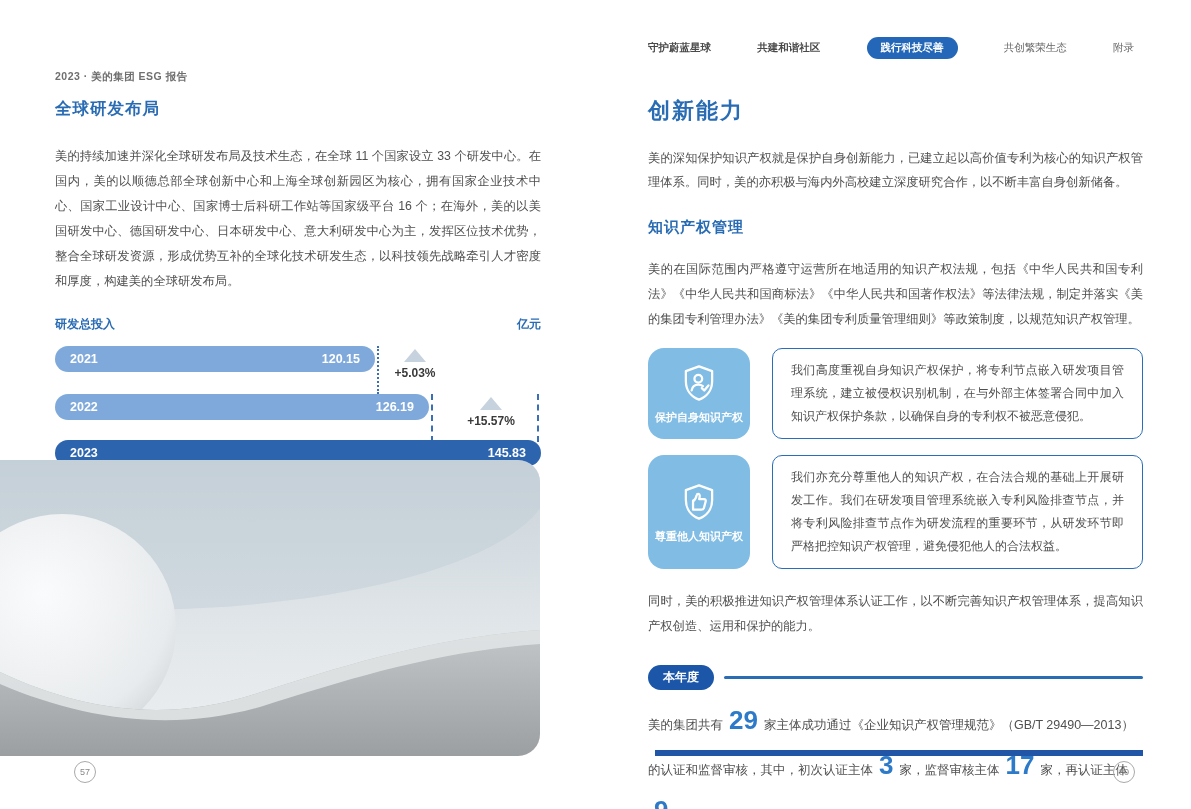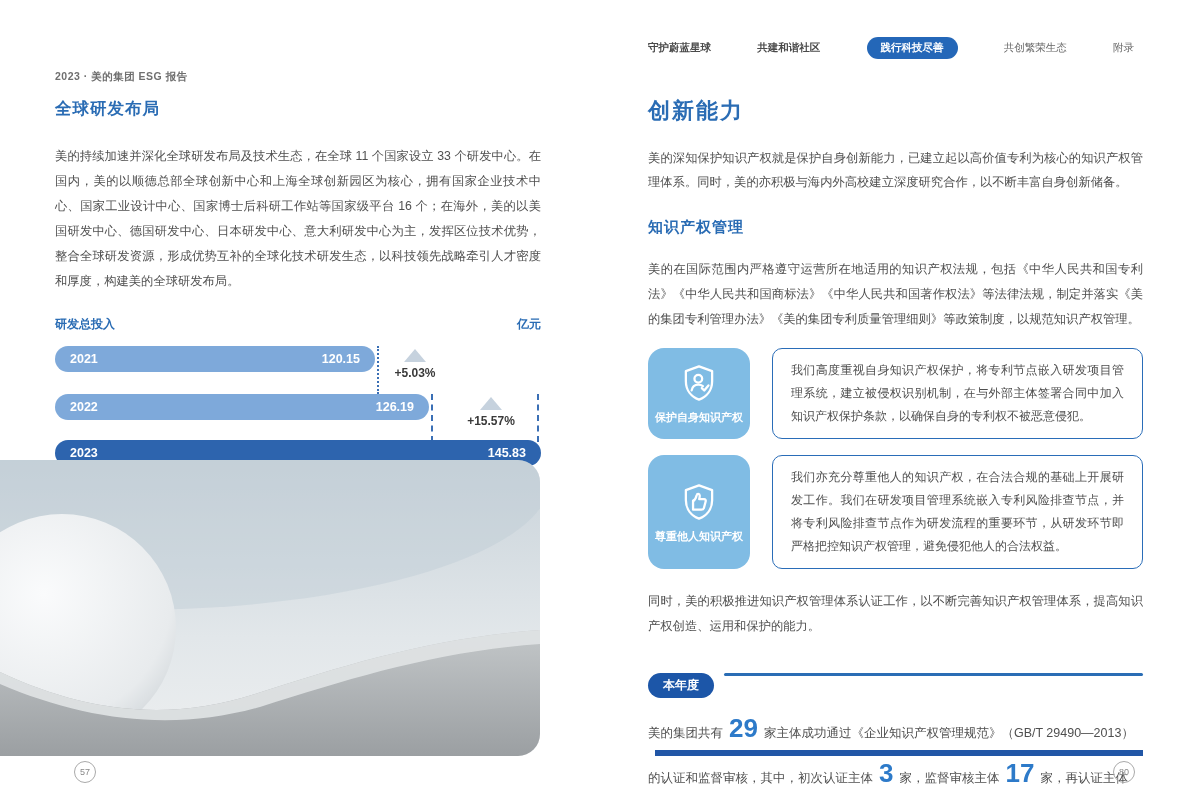--- a/index.html
+++ b/index.html
@@ -47,21 +47,21 @@
   .main-title { font-size:22px; font-weight:bold; color:#2a6cb4; letter-spacing:2px; }
   .intro { margin-top:20px; font-size:12.3px; line-height:24px; text-align:justify; }
   .sub-title { margin-top:24px; font-size:15px; font-weight:bold; color:#2a6cb4; letter-spacing:1px; }
   .sub-body { margin-top:20px; font-size:12.3px; line-height:25px; text-align:justify; }
   .card-row { display:flex; gap:22px; margin-top:16px; align-items:stretch; }
   .icon-card { width:102px; min-height:88px; background:#80bce4; border-radius:16px; display:flex; flex-direction:column; align-items:center; justify-content:center; padding:8px 4px; flex:none; }
   .icon-card svg { width:42px; height:42px; }
   .icon-label { margin-top:6px; font-size:11px; font-weight:bold; color:#fff; white-space:nowrap; }
   .text-card { flex:1; border:1.5px solid #2a6db8; border-radius:10px; padding:10px 18px; font-size:12px; line-height:23px; text-align:justify; display:flex; align-items:center; }
   .closing { margin-top:20px; font-size:12.3px; line-height:25px; text-align:justify; }
-  .annual-head { margin-top:34px; display:flex; }
+  .annual-head { margin-top:26px; display:flex; align-items:center; }
   .annual-badge { background:#1c56a8; color:#fff; font-weight:bold; font-size:12px; padding:4px 15px; border-radius:13px; flex:none; }
   .annual-rule { flex:1; height:3px; background:#2a6db5; margin-left:10px; border-radius:2px; }
   .annual-text { margin-top:10px; font-size:12.5px; line-height:40px; color:#4f4f4f; }
   .big-num { color:#2d7ac9; font-size:26px; font-weight:bold; padding:0 6px; }
 
   .bottom-bar { left:655px; top:750px; width:488px; height:6px; background:#2156a6; }
   .page-circle { width:22px; height:22px; border:1px solid #aaa; border-radius:50%; display:flex; align-items:center; justify-content:center; font-size:9px; color:#888; }
   .pc-left { left:74px; top:761px; }
   .pc-right { left:1113px; top:761px; }
 </style>

